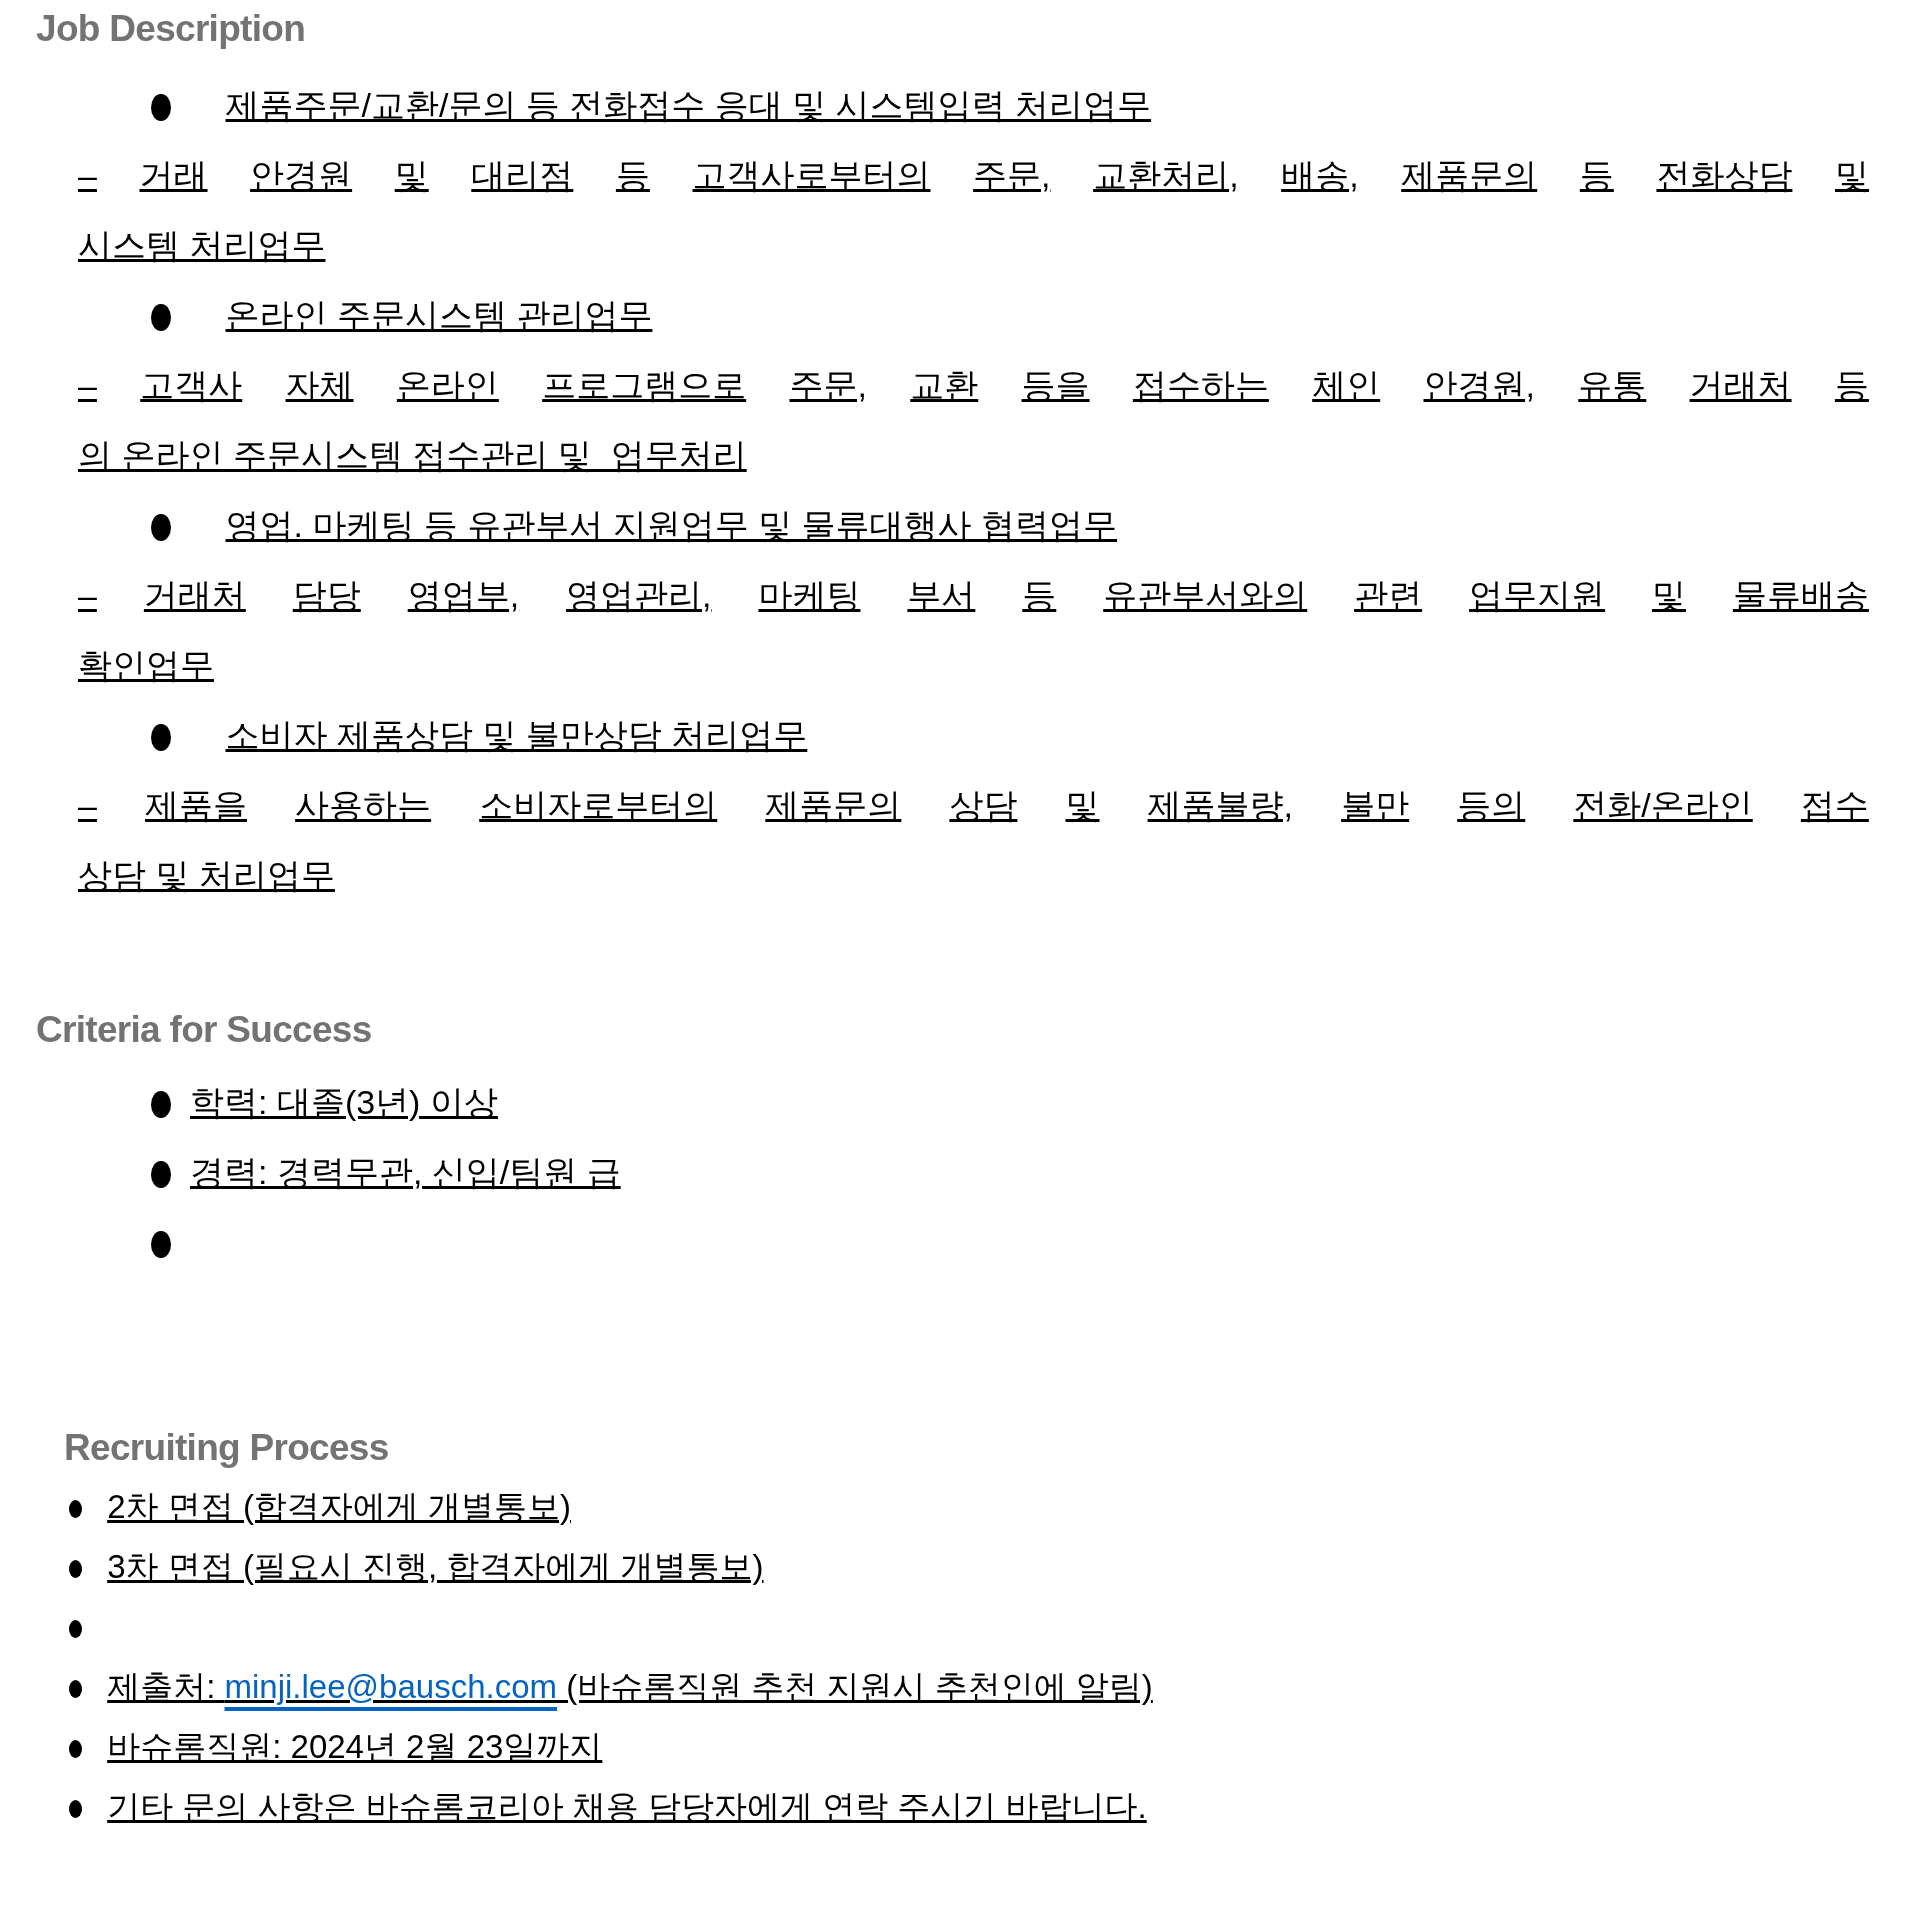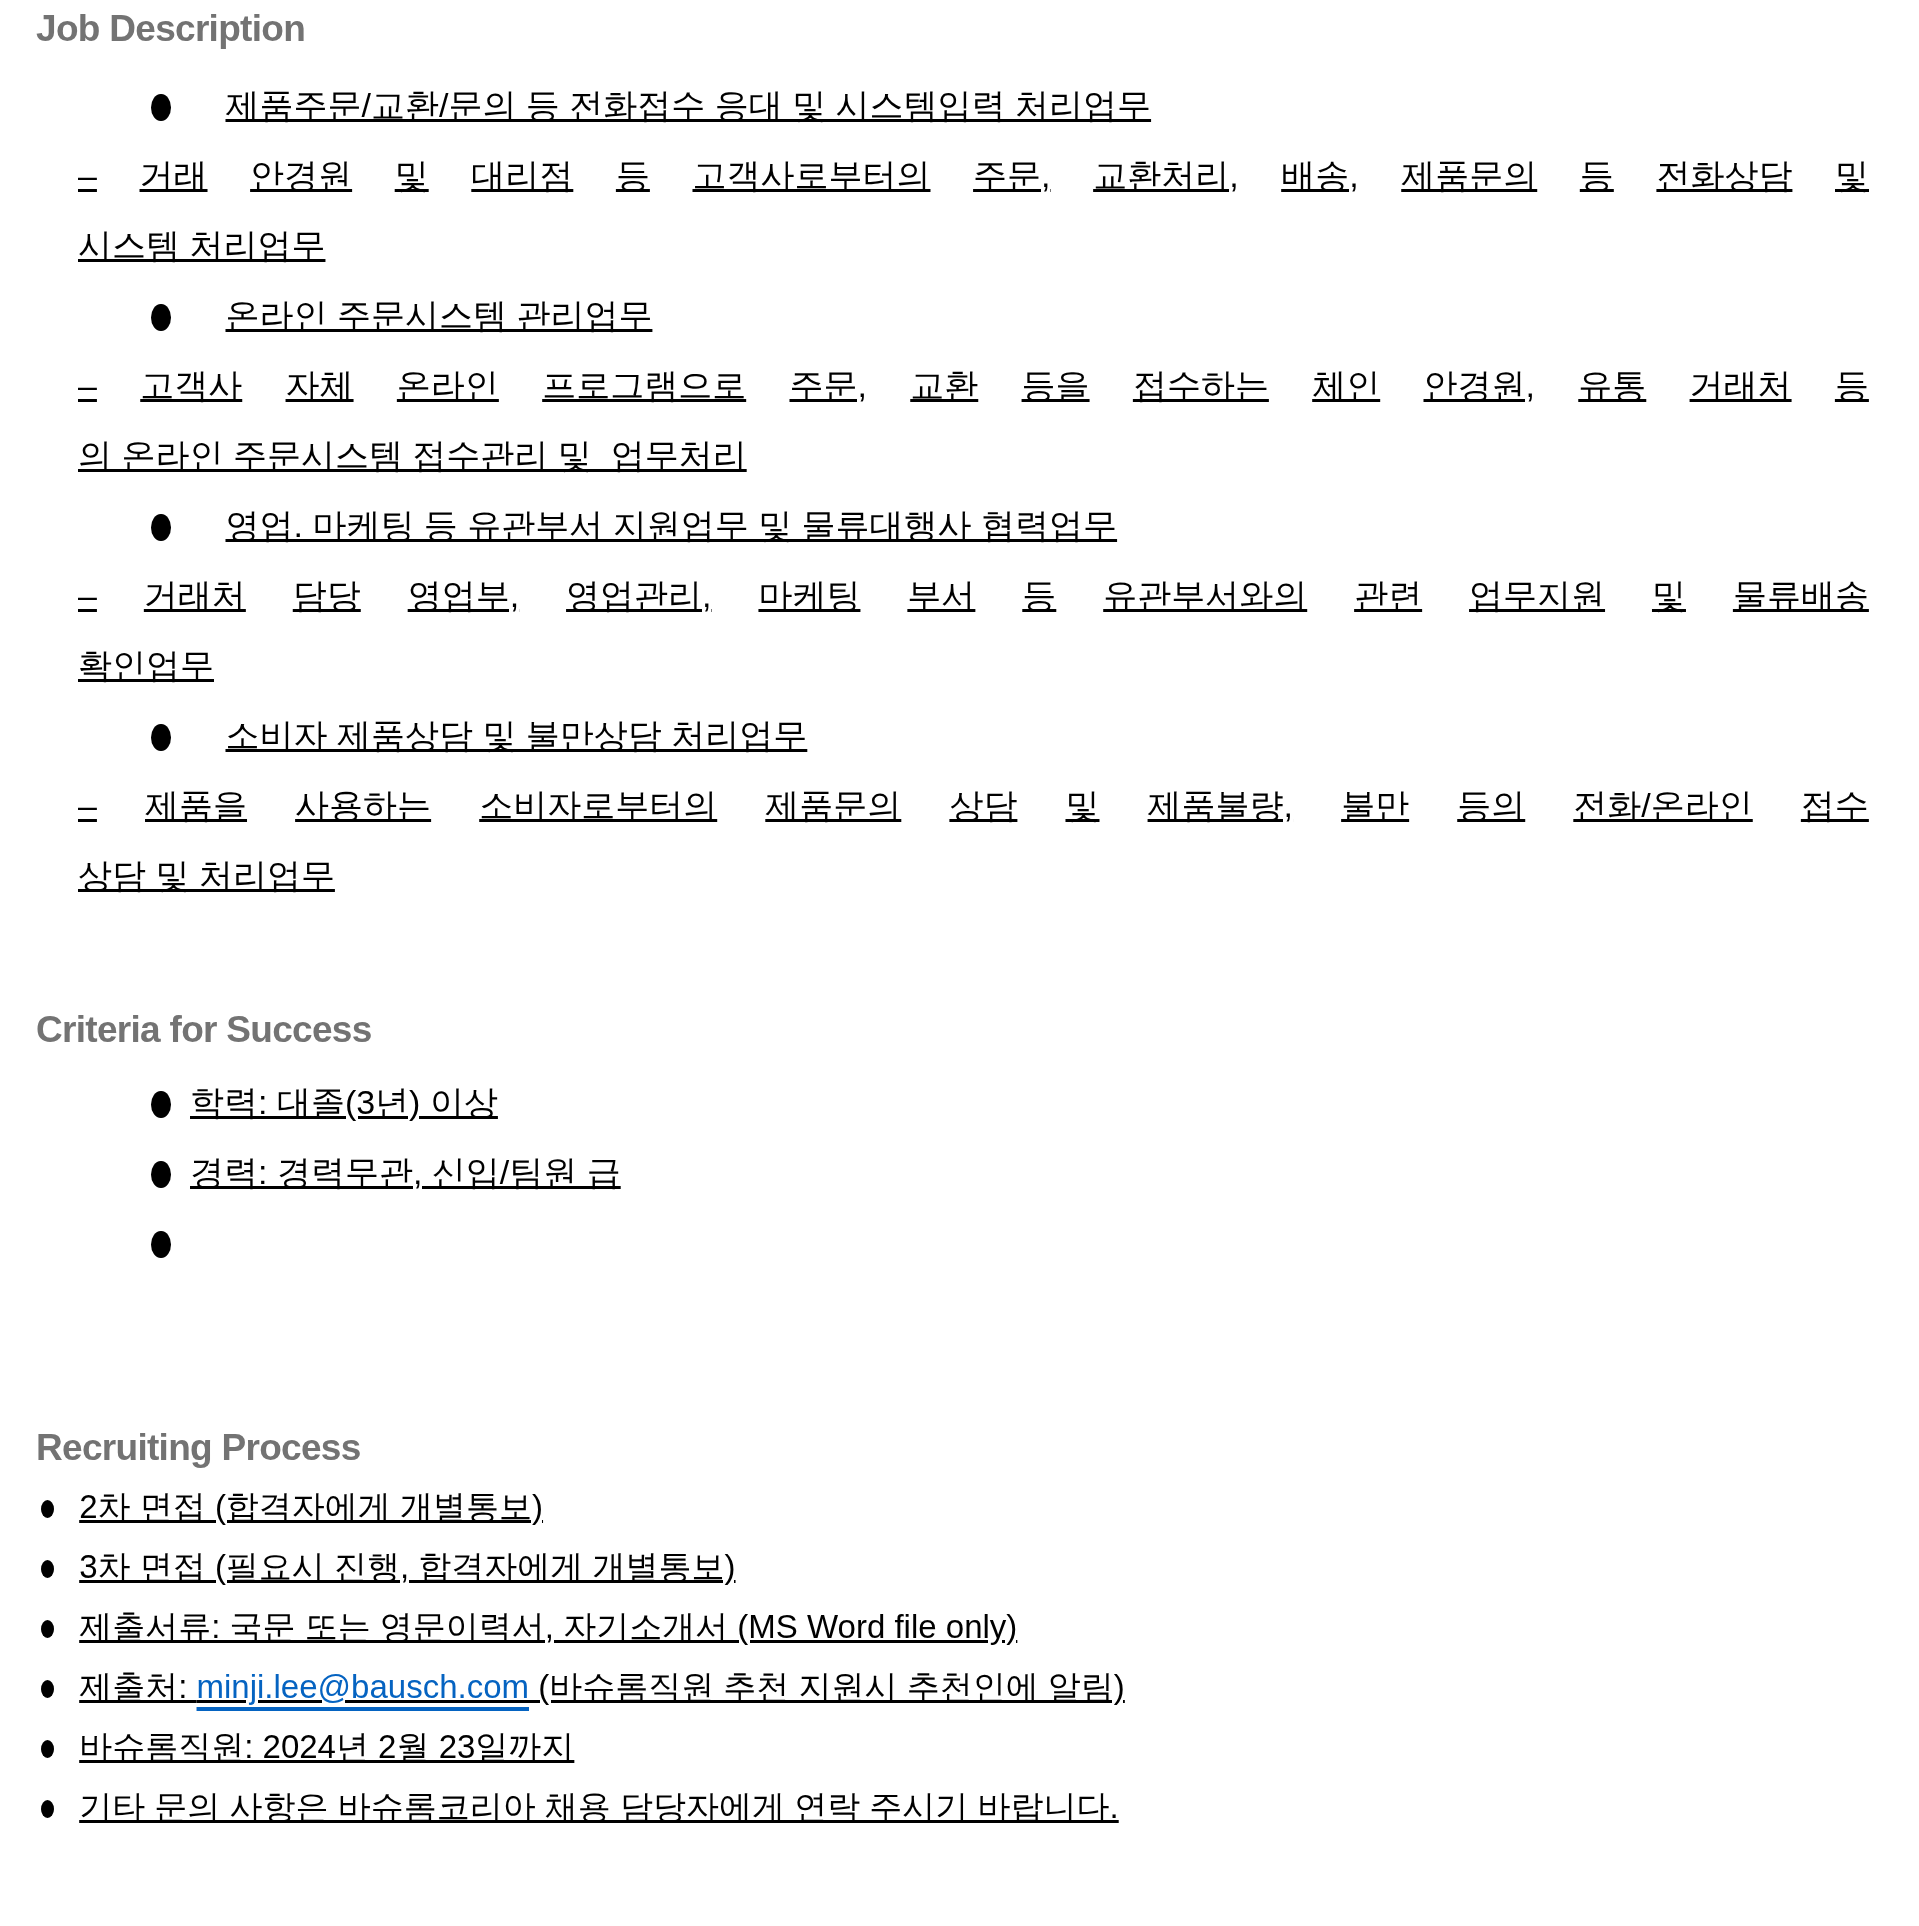--- a/index.html
+++ b/index.html
@@ -61,21 +61,21 @@
   .txt.flexjust {
     display: flex;
     justify-content: space-between;
     width: 100%;
   }
   .txt.flexjust span { white-space: nowrap; }
 
   .criteria-for-success { margin-top: 95px; }
   .criteria-for-success .lines { margin-top: 13px; }
 
-  .recruiting-process { margin-top: 146px; }
+  .recruiting-process { margin-top: 146px; margin-left: 28px; }
   .recruiting-process .lines { margin-top: 5.2px; }
   .recruiting-process .line { font-size: 33px; line-height: 60px; }
 
   .email-link {
     color: var(--link-color, #0563c1);
     text-decoration: underline;
     text-decoration-thickness: 3.9px;
     text-underline-offset: 9px;
     text-decoration-color: var(--link-color, #0563c1);
   }
@@ -107,20 +107,20 @@
         <div class="line"><span class="bullet bullet-big"></span><span class="txt">학력: 대졸(3년) 이상</span></div>
         <div class="line"><span class="bullet bullet-big"></span><span class="txt">경력: 경력무관, 신입/팀원 급</span></div>
         <div class="line"><span class="bullet bullet-big"></span></div>
       </div>
     </section>
     <section class="section recruiting-process">
       <h1 class="heading">Recruiting Process</h1>
       <div class="lines">
         <div class="line"><span class="bullet bullet-small"></span><span class="txt">2차 면접 (합격자에게 개별통보)</span></div>
         <div class="line"><span class="bullet bullet-small"></span><span class="txt">3차 면접 (필요시 진행, 합격자에게 개별통보)</span></div>
-        <div class="line"><span class="bullet bullet-small"></span><span class="txt">제출서류: 국문 또는 영문이력서, 자기소개서 (MS Word file only)</span></div>
+        <div class="line"><span class="bullet bullet-small"></span></div>
         <div class="line"><span class="bullet bullet-small"></span><span class="txt"><span>제출처: </span><a class="email-link" href="mailto:minji.lee@bausch.com">minji.lee@bausch.com</a><span> (바슈롬직원 추천 지원시 추천인에 알림)</span></span></div>
         <div class="line"><span class="bullet bullet-small"></span><span class="txt">바슈롬직원: 2024년 2월 23일까지</span></div>
         <div class="line"><span class="bullet bullet-small"></span><span class="txt">기타 문의 사항은 바슈롬코리아 채용 담당자에게 연락 주시기 바랍니다.</span></div>
       </div>
     </section>
   </div>
 
 
 </body></html>

